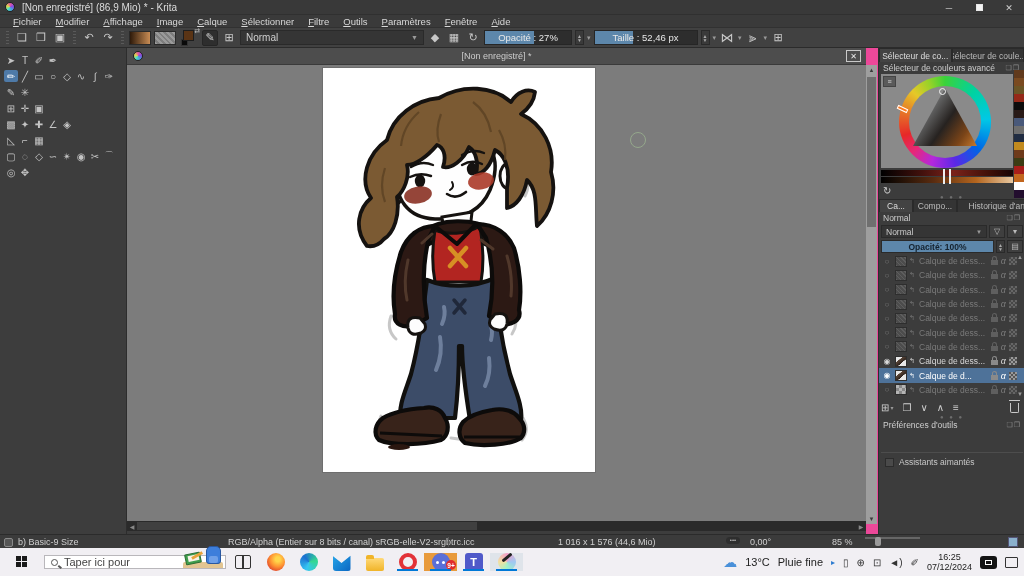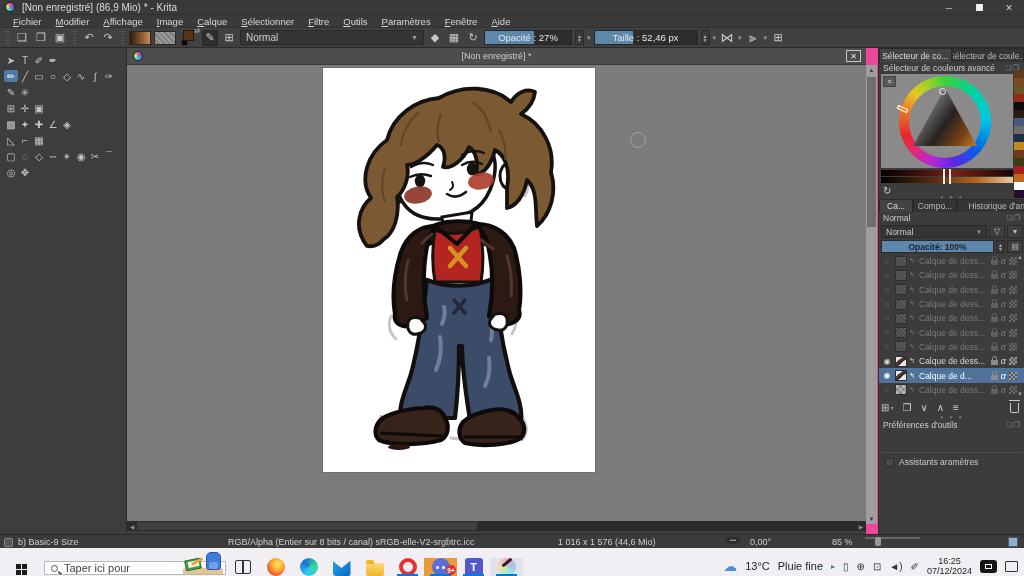--- a/index.html
+++ b/index.html
@@ -123,21 +123,21 @@
   .statusbar{position:absolute;left:0;top:534px;width:1024px;height:14px;background:#3b3b3b;border-top:1px solid #2b2b2b;font-size:9px;color:#cfcfcf;}
   .statusbar span{position:absolute;top:2px;}
   .sb-brushicon{position:absolute;left:4px;top:2.5px;width:9px;height:9px;border:1px solid #8a8a8a;border-radius:2px;background:#565656;}
   .sb-sep{position:absolute;left:448px;top:2px;width:1px;height:10px;background:#555;}
   .sb-dots{position:absolute;left:726px;top:4px;width:14px;height:7px;border-radius:4px;background:#2e2e2e;color:#bbb;font-size:6px;text-align:center;line-height:7px;}
   .sb-zoomslider{position:absolute;left:865px;top:6px;width:55px;height:2px;background:#666;}
   .sb-zoomthumb{position:absolute;left:875px;top:2.5px;width:6px;height:9px;background:#9a9a9a;border-radius:2px;}
   .sb-mini{position:absolute;left:1008px;top:2px;width:10px;height:10px;background:#8ab0cc;border:1px solid #557;}
 
   
-  .taskbar{position:absolute;left:0;top:548px;width:1024px;height:28px;background:#f1eff3;display:flex;align-items:flex-end;color:#222;}
+  .taskbar{position:absolute;left:0;top:548px;width:1024px;height:28px;background:#f1eff3;display:flex;align-items:center;color:#222;}
   .startbtn{width:44px;display:flex;align-items:center;justify-content:center;}
   .win-logo{width:12px;height:12px;display:grid;grid-template-columns:5px 5px;grid-template-rows:5px 5px;gap:1px;}
   .win-logo i{background:#1a1a1a;}
   .searchbox{width:182px;margin:1px 0;background:#fff;border:1px solid #b9b7bb;display:flex;align-items:center;padding:0 6px;gap:6px;position:relative;}
   .search-glyph{width:7px;height:7px;border:1.5px solid #555;border-radius:50%;position:relative;}
   .search-glyph::after{content:"";position:absolute;left:6px;top:6px;width:4px;height:1.5px;background:#555;transform:rotate(40deg);}
   .searchbox .ph{color:#444;font-size:11px;}
   .doodle{position:absolute;right:2px;bottom:0;width:40px;height:24px;}
   .doodle .base{position:absolute;left:0;bottom:0;width:40px;height:6px;background:#e2c592;border-radius:2px 2px 0 0;}
   .doodle .book{position:absolute;left:2px;bottom:4px;width:16px;height:11px;background:#3f9e4d;border:1px solid #2c6e36;transform:rotate(-12deg);border-radius:1px;}
@@ -603,21 +603,21 @@
       <span class="trash"></span>
     </div>
     <div class="gripdots" style="top:367px">● ● ●</div>
     <div class="dhead prefs-head">
       <span>Préférences d'outils</span>
       <span class="dicons">❏❐</span>
     </div>
     <div class="divider"></div>
     <div class="assist">
       <span class="cbx"></span>
-      <span>Assistants aramètres</span>
+      <span>Assistants aimantés</span>
     </div>
   </div>
 
   <div class="statusbar">
     <span class="sb-brushicon" style="top:2.5px"></span>
     <span style="left:18px">b) Basic-9 Size</span>
     <span style="left:228px">RGB/Alpha (Entier sur 8 bits / canal) sRGB-elle-V2-srgbtrc.icc</span>
     <span class="sb-sep"></span>
     <span style="left:558px">1 016 x 1 576 (44,6 Mio)</span>
     <span class="sb-dots">•••</span>

